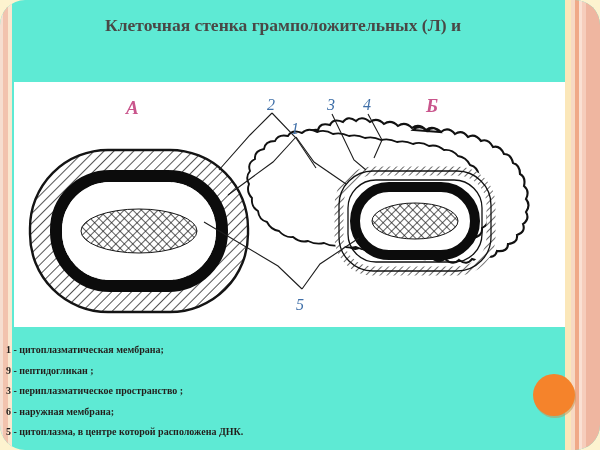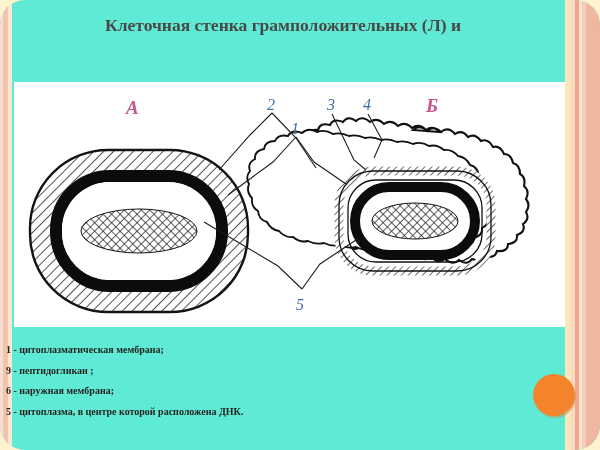--- a/index.html
+++ b/index.html
@@ -186,19 +186,20 @@
         <text x="349" y="28" font-size="16" fill="#3f6fa8">4</text>
         <text x="277" y="52" font-size="16" fill="#3f6fa8">1</text>
         <text x="282" y="228" font-size="16" fill="#3f6fa8">5</text>
       </g>
     </svg>
   </div>
 
   <div id="legend">
     <span class="li">1 - цитоплазматическая мембрана;</span>
     <span class="li">9 - пептидогликан ;</span>
+    <span class="li">3 - периплазматическое пространство ;</span>
     <span class="li">6 - наружная мембрана;</span>
     <span class="li">5 - цитоплазма, в центре которой расположена ДНК.</span>
   </div>
 
   <div id="dot"></div>
 
 </div>
 
 </body></html>

